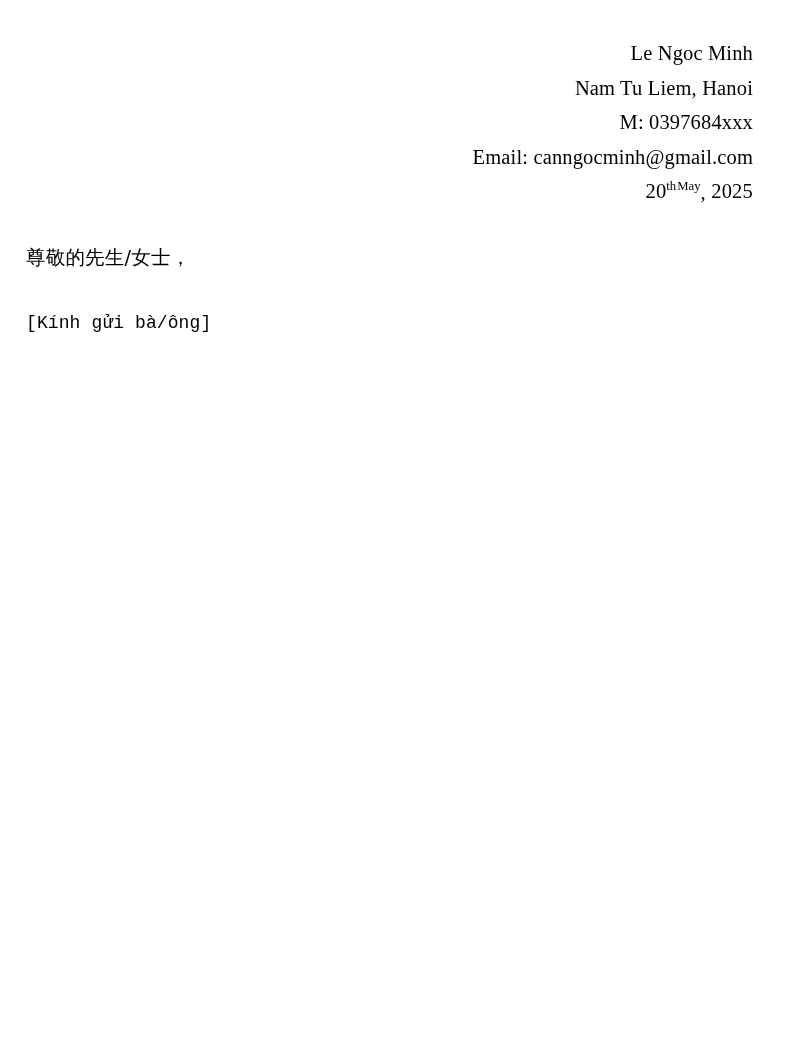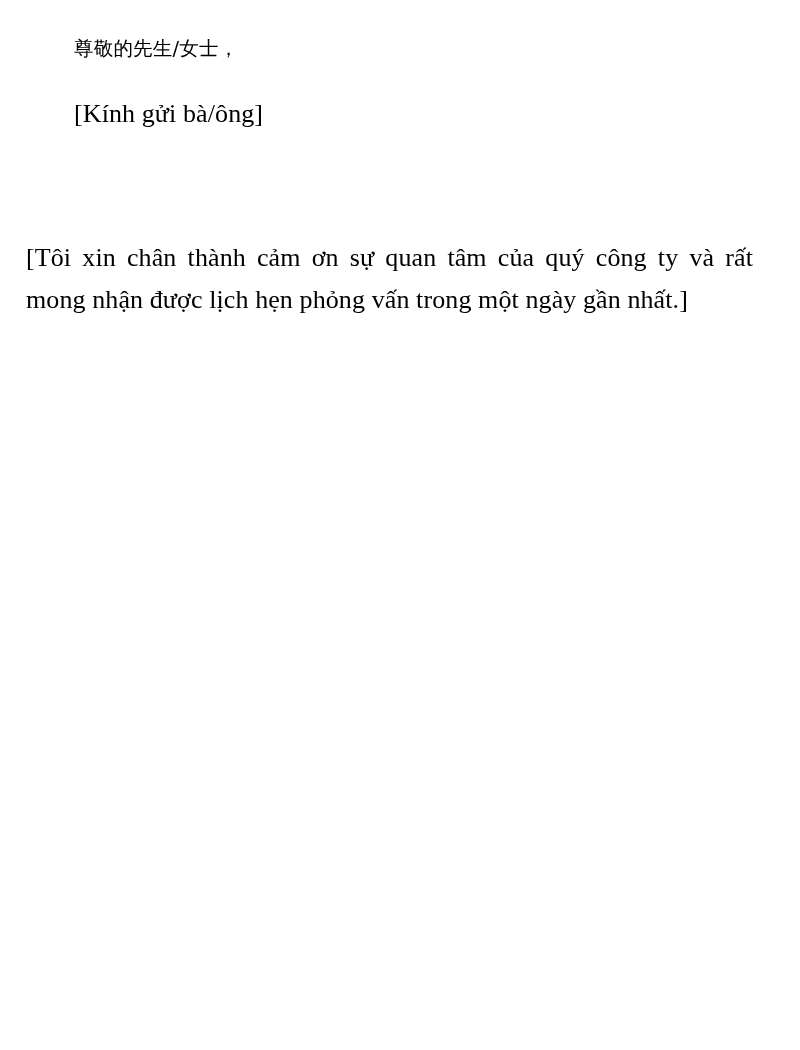--- a/index.html
+++ b/index.html
@@ -64,60 +64,66 @@
   }
   
   p.cn {
     font-family: "DejaVu Sans", "Liberation Sans", sans-serif;
     font-size: 19.5px;
     line-height: 45px;
     letter-spacing: 0.2px;
   }
   
   p.vi {
-    font-family: Liberation Serif, serif;
-    font-size: 26px;
+    font-family: Liberation Mono, monospace;
+    font-size: 18px;
     line-height: 42px;
     letter-spacing: 0.1px;
   }
   p.nojust {
     text-align: left;
-    margin-left: 48px;
   }
   .sp-22 { height: 22px; }
   .sp-24 { height: 24px; }
   .sp-26 { height: 26px; }
   .sp-28 { height: 28px; }
 </style>
 </head>
 <body>
 
 <div class="page">
 
+  <div class="letterhead">
+    <div class="hline">Le Ngoc Minh</div>
+    <div class="hline">Nam Tu Liem,  Hanoi</div>
+    <div class="hline">M: 0397684xxx</div>
+    <div class="hline">Email: canngocminh@gmail.com</div>
+    <div class="hline date"><span>20</span><span class="sup">th</span><span class="sup month">May</span><span class="comma-low">,</span>
+      <span>2025</span></div>
+  </div>
 
   <div class="body">
 
     <p class="para cn nojust">尊敬的先生/女士，</p>
 
     <div class="sp-22"></div>
 
     <p class="para vi nojust">[Kính gửi bà/ông]</p>
 
     <div class="sp-28"></div>
 
 
     <div class="sp-26"></div>
 
 
     <div class="sp-26"></div>
 
 
     <div class="sp-22"></div>
 
-    <p class="para vi">[Tôi xin chân thành cảm ơn sự quan tâm của quý công ty và rất mong nhận được lịch hẹn phỏng vấn trong một ngày gần nhất.]</p>
 
     <div class="sp-24"></div>
 
 
     <div class="sp-22"></div>
 
 
   </div>
 </div>
 

